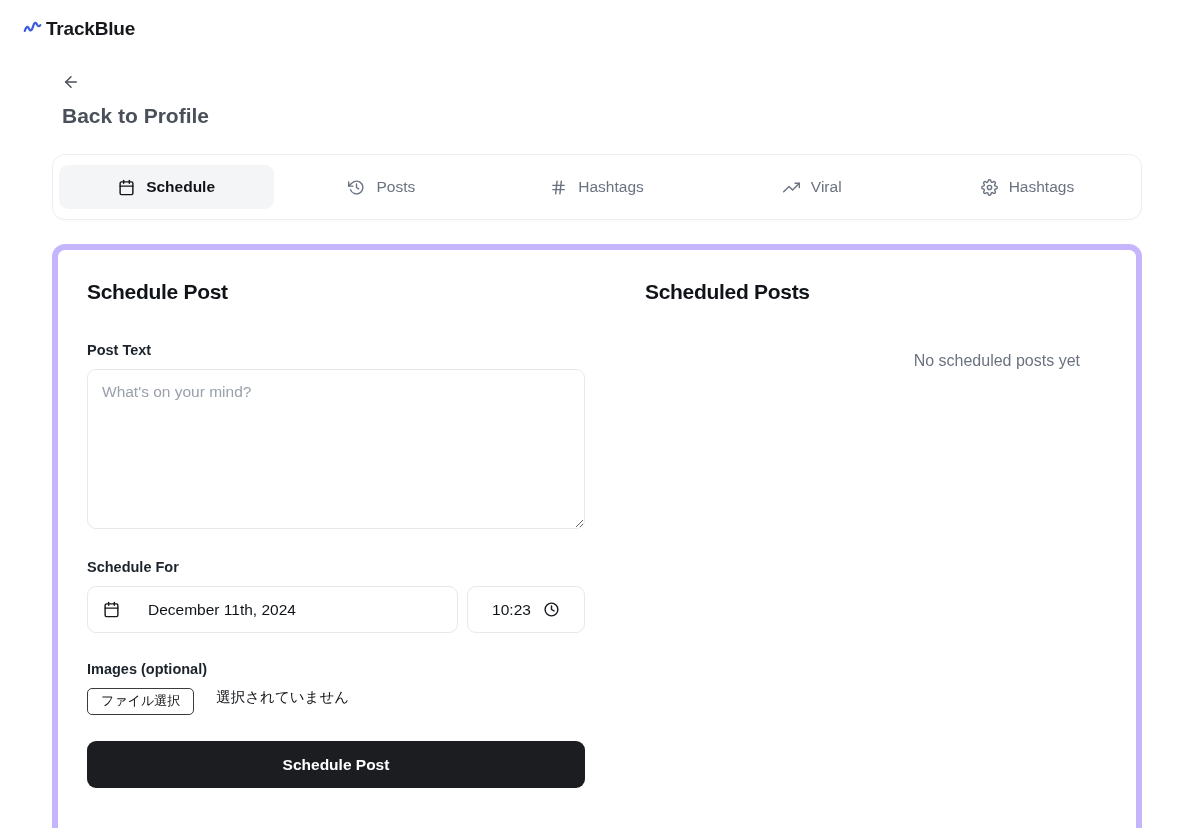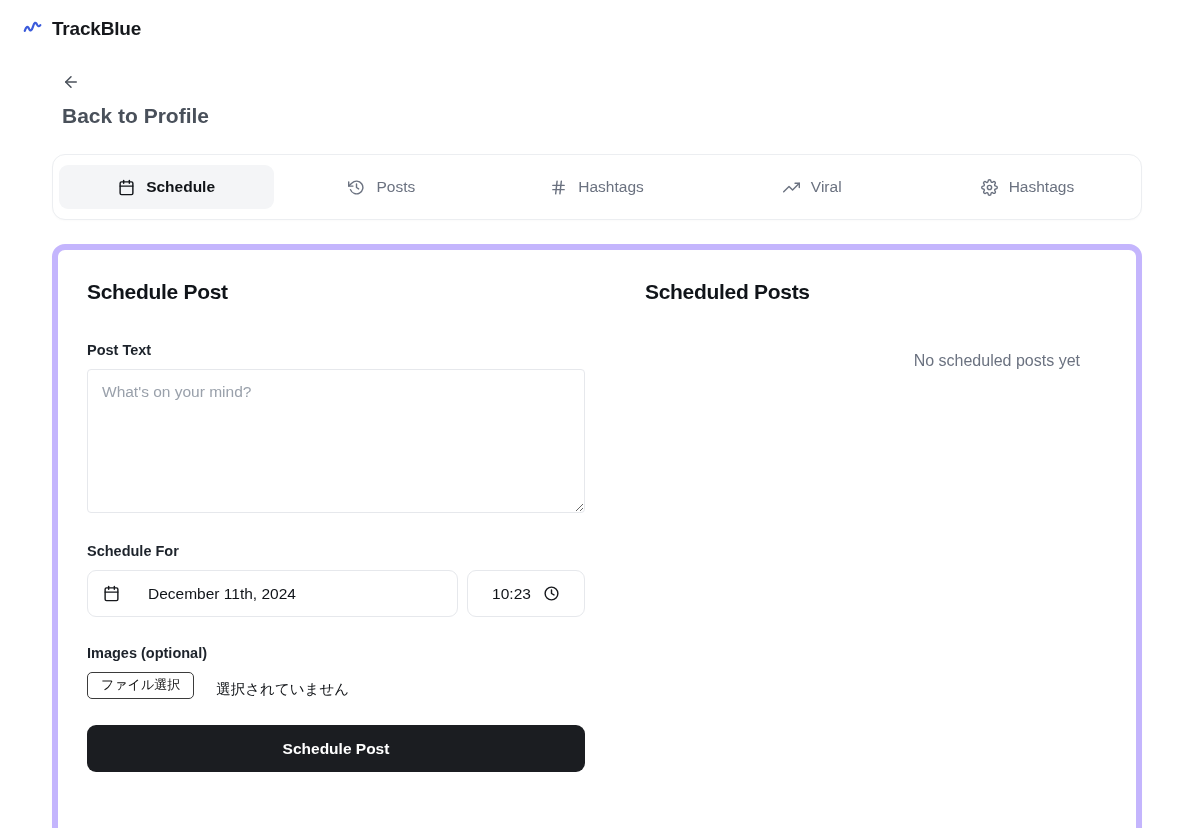--- a/index.html
+++ b/index.html
@@ -9,21 +9,21 @@
     height: 828px;
     background: #ffffff;
     font-family: "Liberation Sans", sans-serif;
     overflow: hidden;
   }
 
   
   .app-header {
     display: flex;
     align-items: center;
-    gap: 6px;
+    gap: 0;
     padding: 12px 16px 0 20px;
     height: 46px;
   }
   .brand-logo {
     width: 26px; height: 26px;
     display: flex; align-items: center; justify-content: center;
     color: #3b5bdb;
     flex: none;
   }
   .brand-title {
@@ -114,23 +114,23 @@
   .field-label {
     display: block;
     font-size: 14.5px;
     font-weight: bold;
     color: #1d232b;
     margin-bottom: 11px;
   }
 
   .post-textarea {
     width: 498px;
-    height: 144px;
+    height: 160px;
     border: 1px solid #e6e8ec;
-    border-radius: 4px;
+    border-radius: 9px;
     padding: 13px 14px;
     font-size: 15.5px;
     font-family: inherit;
     color: #101419;
     resize: both;
     outline: none;
     display: block;
     background: #fff;
   }
   .post-textarea::placeholder { color: #9aa1ab; }
@@ -157,21 +157,21 @@
   .input-shell svg { width: 17px; height: 17px; display: block; flex: none; color: #16181c; }
   .input-value {
     font-size: 15.5px;
     color: #101419;
     white-space: nowrap;
   }
 
   .spacer-md { height: 28px; }
 
   
-  .file-row { display: flex; align-items: flex-end; gap: 22px; }
+  .file-row { display: flex; align-items: flex-start; gap: 22px; }
   .file-button {
     border: 1px solid #3b3b3b;
     border-radius: 5px;
     background: #ffffff;
     padding: 4px 13px 5px;
     font-size: 13px;
     font-family: inherit;
     color: #111;
     line-height: 1.25;
     cursor: pointer;

